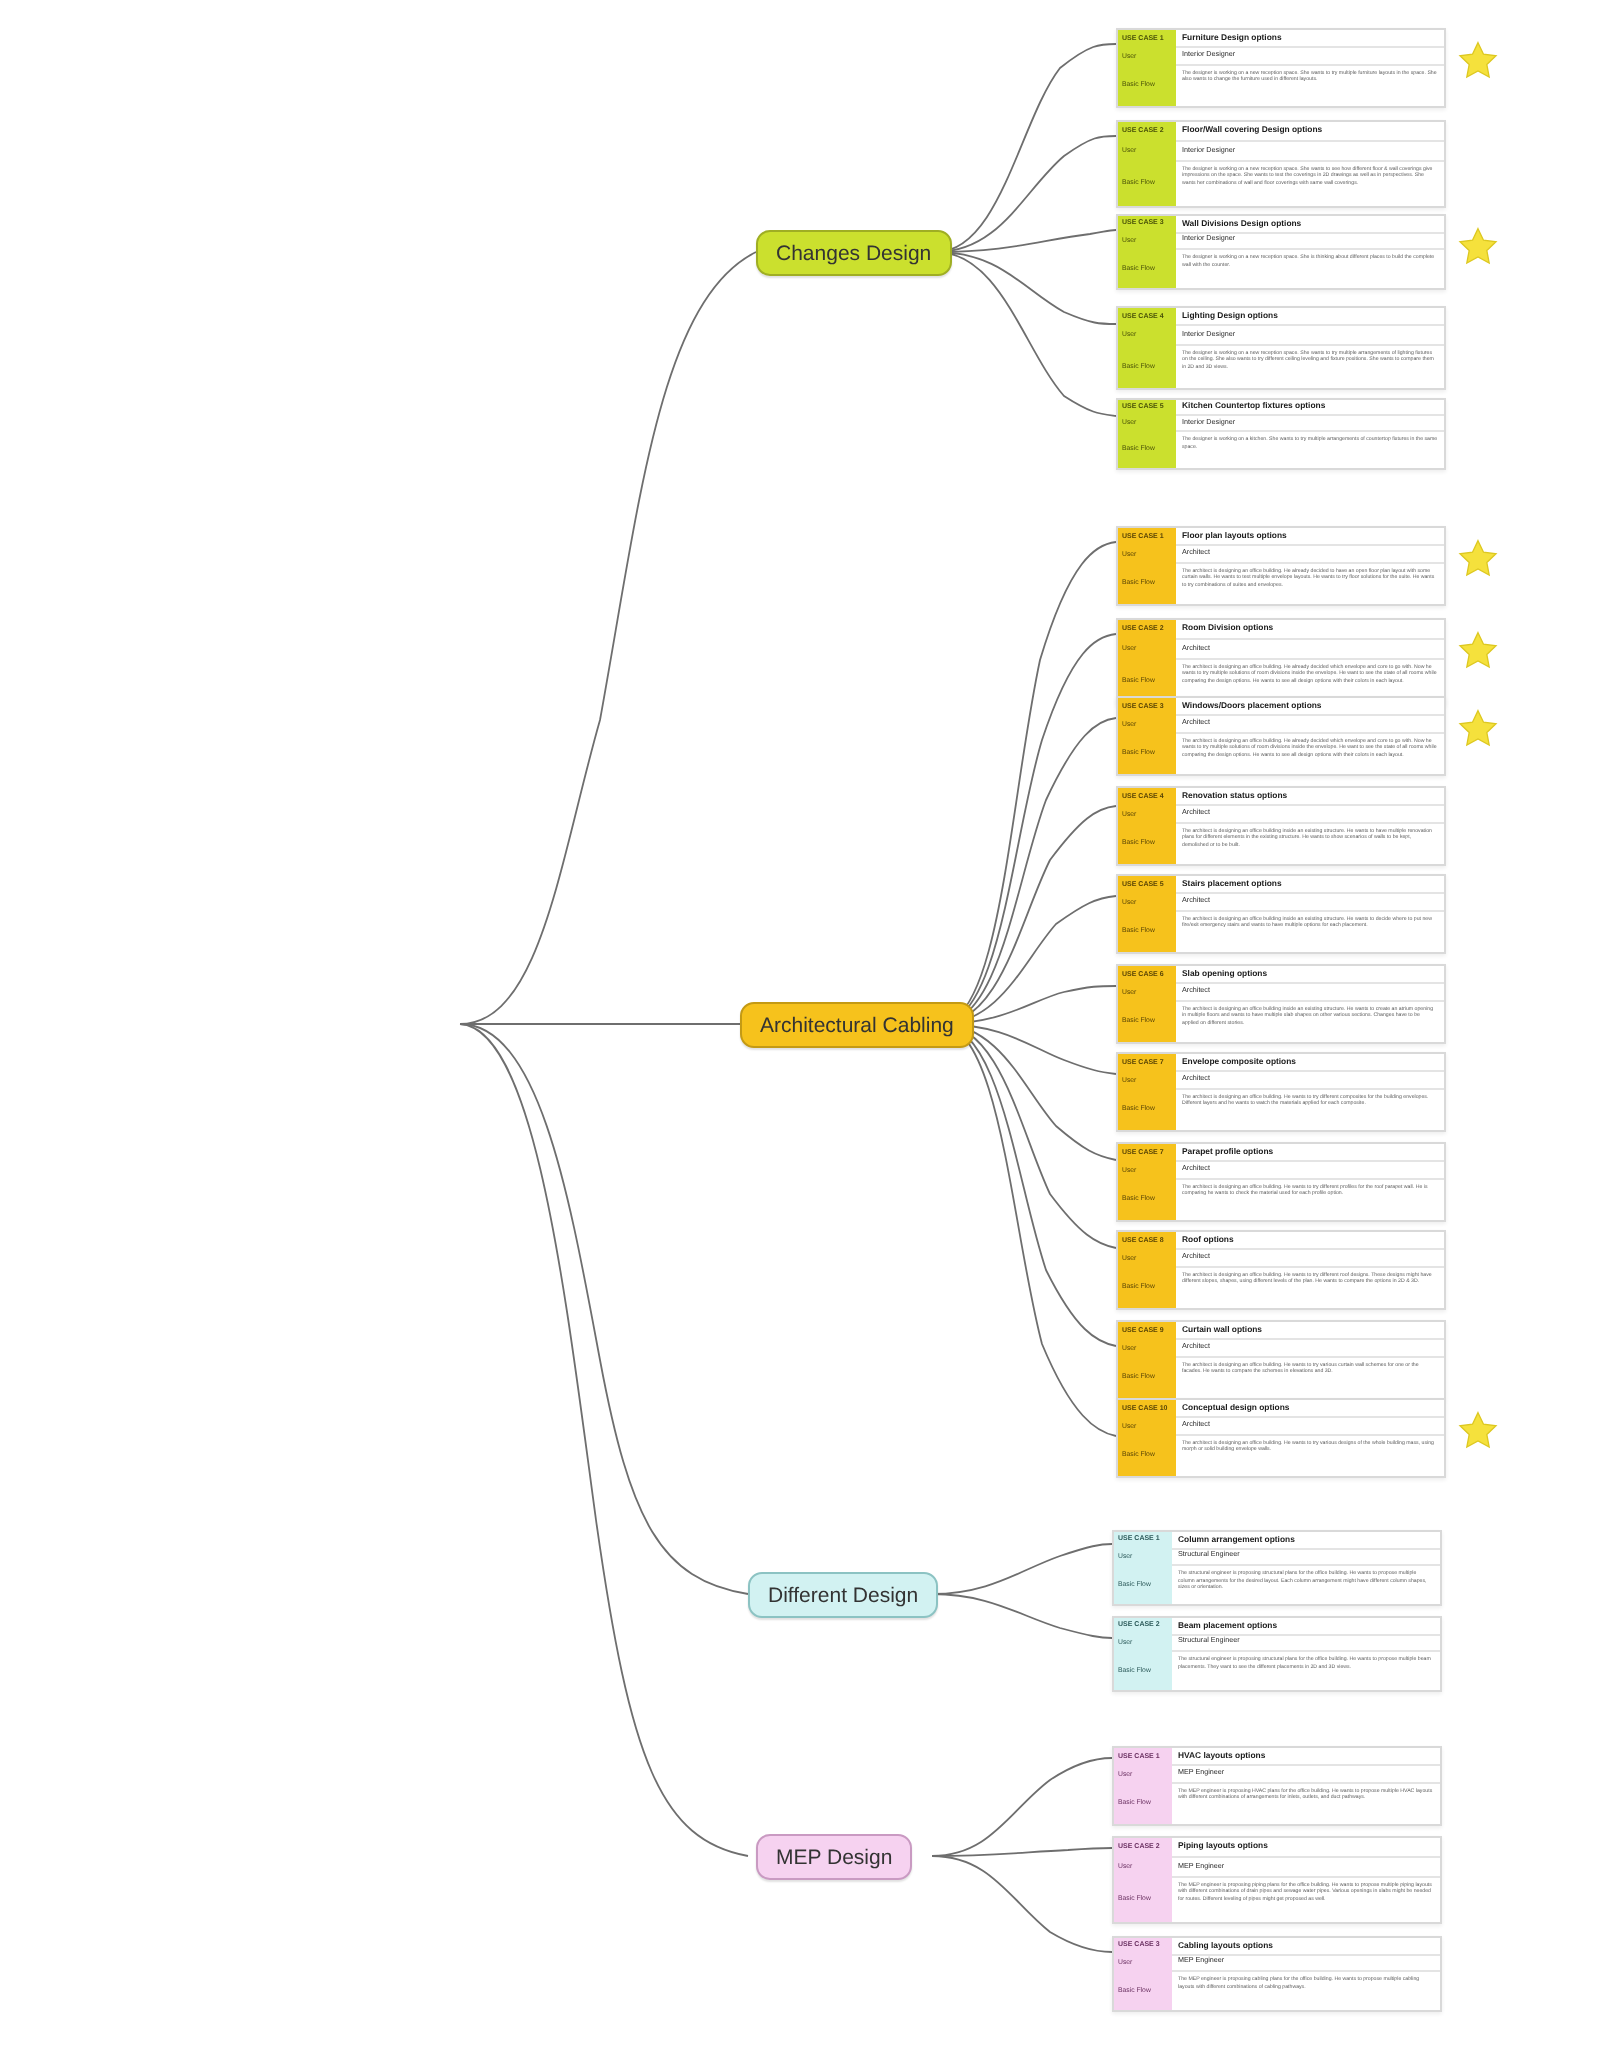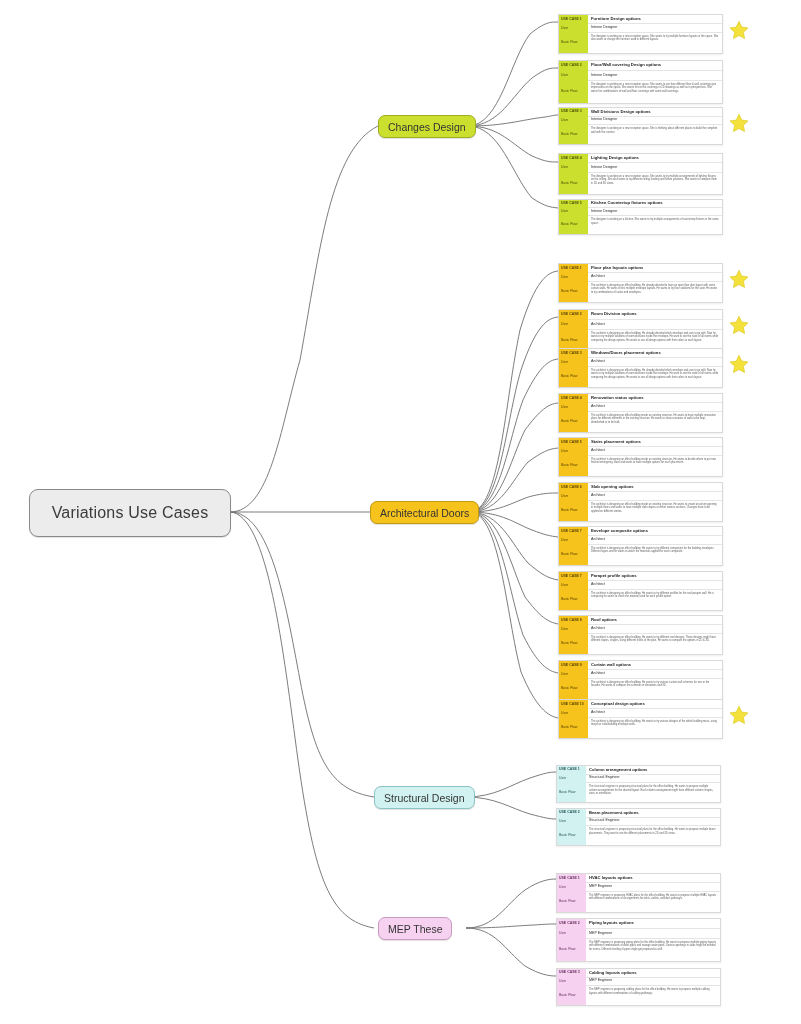--- a/index.html
+++ b/index.html
@@ -91,35 +91,32 @@
 
       <path d="M466 797 C 495 797, 510 785, 530 778 C 545 773, 550 772, 556 772"></path>
       <path d="M466 797 C 495 797, 510 808, 530 814 C 545 818, 550 819, 556 819"></path>
 
       <path d="M466 928 C 495 928, 505 905, 525 890 C 540 880, 550 879, 556 879"></path>
       <path d="M466 928 C 498 928, 512 926, 534 925 C 548 924, 551 924, 556 924"></path>
       <path d="M466 928 C 495 928, 505 950, 525 966 C 540 975, 550 976, 556 976"></path>
     </g>
   </svg>
 
-  <div class="root-node">
-    <span>Variations Use Cases</span>
-  </div>
 
   <div class="branch interior" style="left:378px;top:115px;">
     <span>Changes Design</span>
   </div>
   <div class="branch arch" style="left:370px;top:501px;">
-    <span>Architectural Doors</span>
+    <span>Architectural Cabling</span>
   </div>
   <div class="branch structural" style="left:374px;top:786px;">
-    <span>Structural Design</span>
+    <span>Different Design</span>
   </div>
   <div class="branch mep" style="left:378px;top:917px;">
-    <span>MEP These</span>
+    <span>MEP Design</span>
   </div>
 
   <div id="cards-layer">
       <div class="card green" style="left: 558px; top: 14px; height: 40px;">
         <div class="labels">
           <div class="lab r1" style="height: 9.4px;">USE CASE 1</div>
           <div class="lab " style="height: 9.4px;">User</div>
           <div class="lab " style="height: 21.2px;">Basic Flow</div>
         </div>
         <div class="fields">

